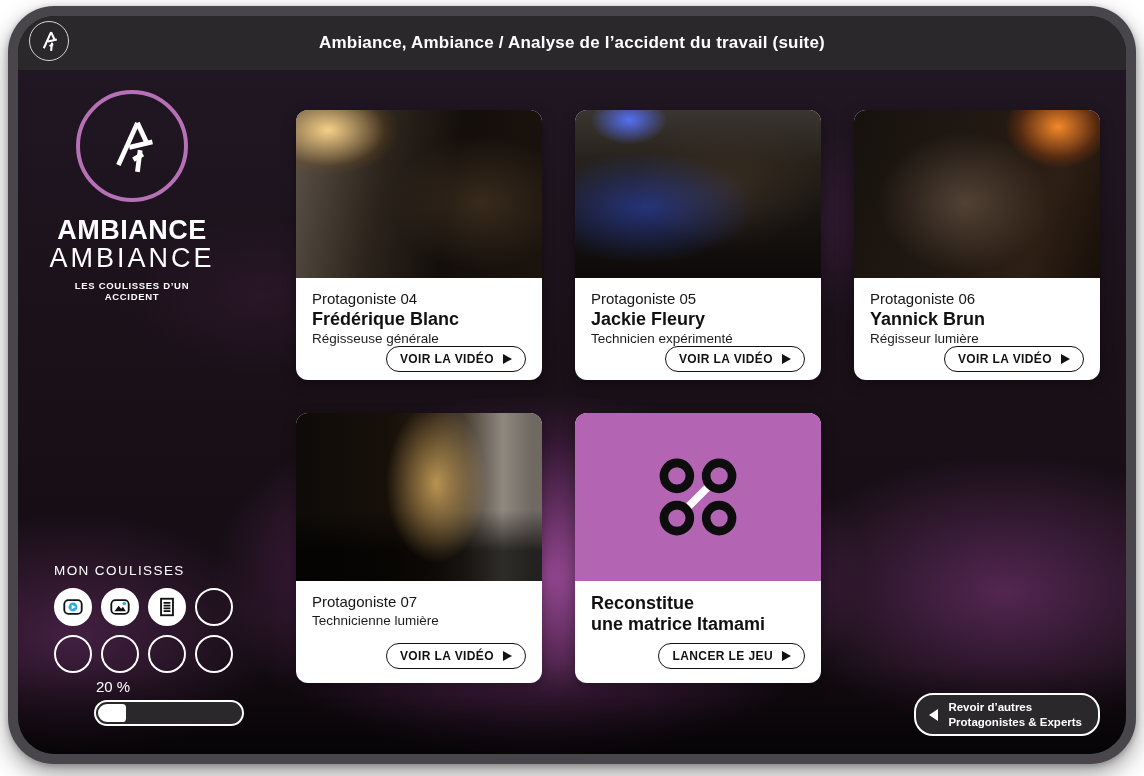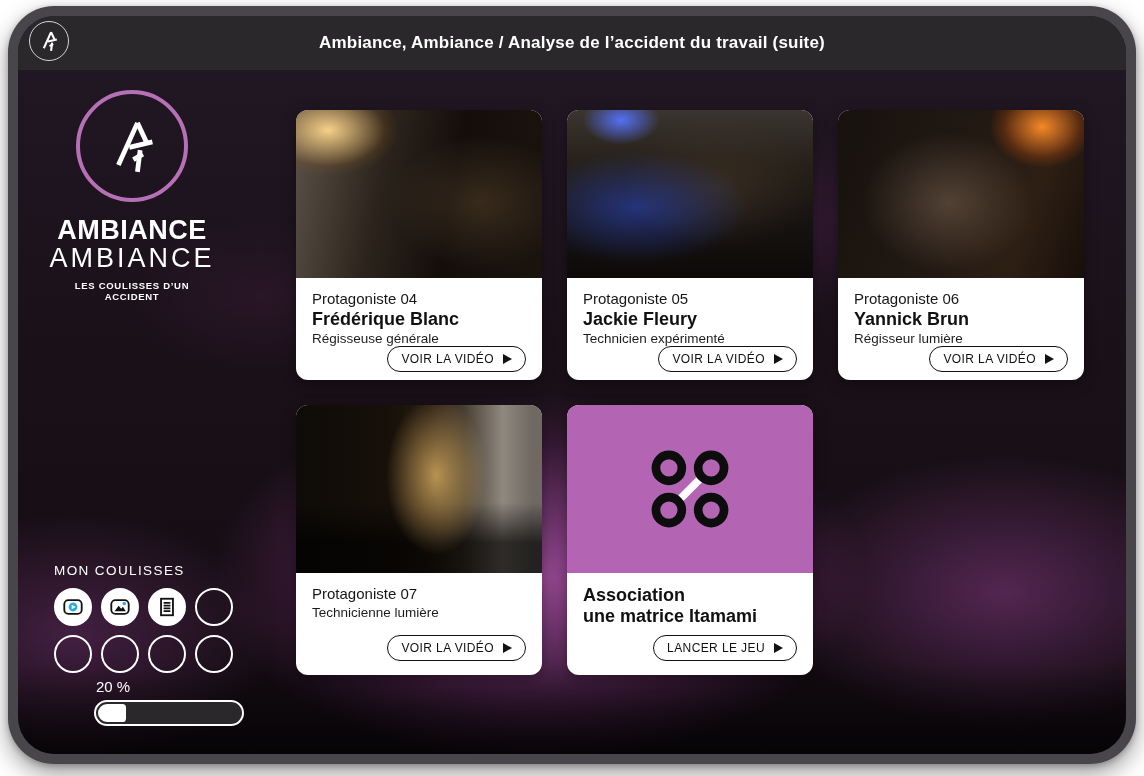--- a/index.html
+++ b/index.html
@@ -50,21 +50,21 @@
     width:112px;height:112px;border-radius:50%;margin:0 auto;
     border:4px solid var(--logo-ring,#b671b6);
     display:flex;align-items:center;justify-content:center;box-sizing:border-box;
   }
   .brand-l1{margin-top:14px;color:#fff;font-size:27px;font-weight:800;letter-spacing:.5px;line-height:1.05;}
   .brand-l2{color:#fff;font-size:27px;font-weight:300;letter-spacing:3px;line-height:1.1;}
   .brand-sub{margin-top:6px;color:#fff;font-size:9.5px;font-weight:700;letter-spacing:.7px;}
   
   .grid{
     position:absolute;left:278px;top:94px;z-index:4;
-    display:grid;grid-template-columns:repeat(3,246px);grid-auto-rows:270px;gap:25px;
+    display:grid;grid-template-columns:repeat(3,246px);grid-auto-rows:270px;gap:33px;
   }
   .card{
     background:#fff;border-radius:12px;overflow:hidden;
     display:flex;flex-direction:column;box-shadow:0 4px 14px rgba(0,0,0,.35);
   }
   .photo{height:168px;flex:none;}
   .photo-0{background:
       radial-gradient(95px 60px at 13% 12%, rgba(255,216,140,.95), rgba(140,90,30,.2) 60%, rgba(0,0,0,0) 75%),
       radial-gradient(120px 90px at 75% 55%, rgba(90,70,45,.5), rgba(0,0,0,0) 75%),
       linear-gradient(100deg, #5c5249 0%, #2c241c 35%, #140e0b 62%, #1b130d 100%);}
@@ -86,21 +86,21 @@
     display:flex;align-items:center;justify-content:center;
   }
   .info{flex:1;display:flex;flex-direction:column;padding:12px 16px 14px;box-sizing:border-box;}
   .eyebrow{font-size:15px;color:#161616;line-height:1.25;}
   .name{font-size:18px;font-weight:700;color:#111;line-height:1.18;}
   .role{font-size:13.5px;color:#1c1c1c;margin-top:1px;}
   .card-btn{
     margin-top:auto;align-self:flex-end;
     display:inline-flex;align-items:center;gap:9px;
     border:1.6px solid #111;border-radius:15px;background:#fff;
-    padding:5px 13px;font-family:inherit;font-size:12px;font-weight:400;letter-spacing:.4px;color:#111;
+    padding:5px 13px;font-family:inherit;font-size:12px;font-weight:700;letter-spacing:.4px;color:#111;
     cursor:pointer;
   }
   .tri-right{width:0;height:0;border-left:9px solid #111;border-top:5.5px solid transparent;border-bottom:5.5px solid transparent;}
   
   .inventory{position:absolute;left:36px;top:547px;z-index:4;}
   .inv-label{color:#fff;font-size:13.5px;letter-spacing:1.4px;margin-bottom:10px;}
   .inv-grid{display:grid;grid-template-columns:repeat(4,38px);gap:9px;}
   .slot{width:38px;height:38px;border:2.5px solid #fff;border-radius:50%;box-sizing:border-box;
     display:flex;align-items:center;justify-content:center;}
   .slot.filled{background:#fff;cursor:pointer;}
@@ -221,21 +221,21 @@
             <line x1="28" y1="72" x2="72" y2="28" stroke="#ffffff" stroke-width="8"></line>
             <g fill="#b365b3" stroke="#0d0d0d" stroke-width="9">
               <circle cx="28" cy="28" r="13.5"></circle>
               <circle cx="72" cy="28" r="13.5"></circle>
               <circle cx="28" cy="72" r="13.5"></circle>
               <circle cx="72" cy="72" r="13.5"></circle>
             </g>
           </svg>
         </div>
         <div class="info">
-          <div class="name">Association</div>
+          <div class="name">Reconstitue</div>
           <div class="name">une matrice Itamami</div>
           <button class="card-btn">
             <span>LANCER LE JEU</span>
             <span class="tri-right"></span>
           </button>
         </div>
       </div>
     </div>
 
     <div class="inventory">
@@ -272,15 +272,22 @@
       </div>
     </div>
 
     <div class="progress-wrap">
       <div class="progress-label">20 %</div>
       <div class="progress-bar">
         <div class="progress-fill" style="width: 20%;"></div>
       </div>
     </div>
 
+    <button class="back-btn">
+      <span class="tri-left"></span>
+      <span class="back-lines">
+        <span>Revoir d’autres</span><br>
+        <span>Protagonistes &amp; Experts</span>
+      </span>
+    </button>
 
   </div>
 </div>
 
 </body></html>

